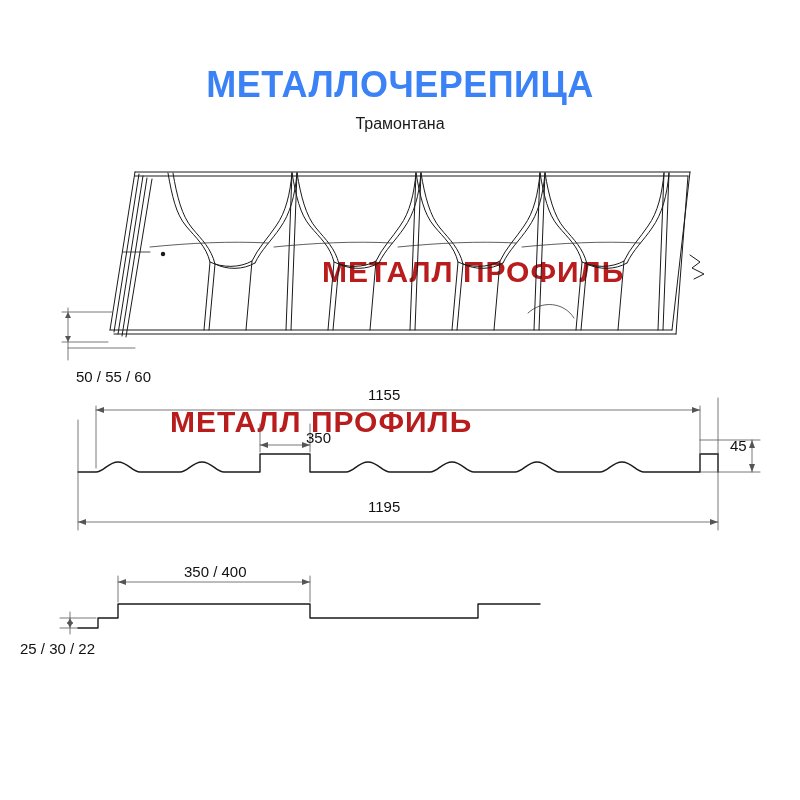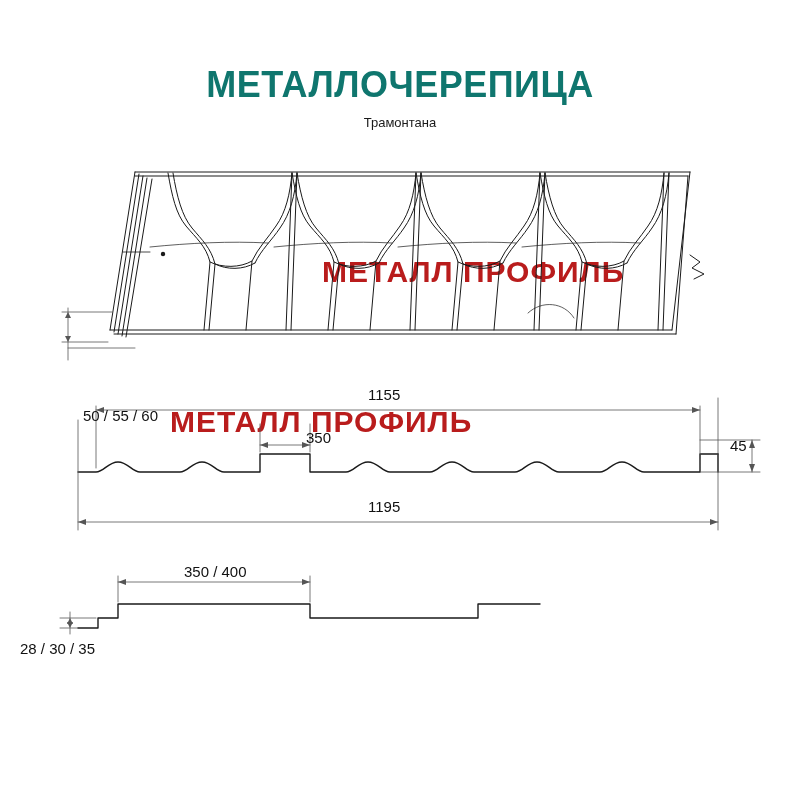--- a/index.html
+++ b/index.html
@@ -23,42 +23,42 @@
   }
   .title {
     position: absolute;
     left: 0;
     top: 64px;
     width: 800px;
     text-align: center;
     font-size: 36px;
     font-weight: bold;
     letter-spacing: 0.5px;
-    color: #0f766e;
+    color: #3b82f6;
   }
   .subtitle {
     position: absolute;
     left: 0;
     top: 115px;
     width: 800px;
     text-align: center;
-    font-size: 13px;
+    font-size: 16px;
     color: #1a1a1a;
   }
   .dim {
     position: absolute;
     font-size: 15px;
     color: #111111;
     white-space: nowrap;
   }
   .dim-1155 { left: 368px; top: 386px; }
   .dim-230  { left: 306px; top: 429px; }
   .dim-25   { left: 730px; top: 437px; }
   .dim-1195 { left: 368px; top: 498px; text-align: center; }
-  .dim-5055 { left: 83px;  top: 368px; margin-top: 39px; }
+  .dim-5055 { left: 76px;  top: 368px; }
   .dim-350  { left: 163px; top: 563px; margin-left: 21px; }
   .dim-2530 { left: 20px;  top: 640px; }
   .wm {
     position: absolute;
     color: #b91c1c;
     font-size: 30px;
     font-weight: bold;
     letter-spacing: 1px;
     pointer-events: none;
     user-select: none;
@@ -252,13 +252,13 @@
     </g>
   </g>
 </svg>
 
 <div class="dim dim-5055">50 / 55 / 60</div>
 <div class="dim dim-1155">1155</div>
 <div class="dim dim-230">350</div>
 <div class="dim dim-25">45</div>
 <div class="dim dim-1195">1195</div>
 <div class="dim dim-350">350 / 400</div>
-<div class="dim dim-2530">28 / 30 / 35</div>
+<div class="dim dim-2530">25 / 30 / 22</div>
 
 </body></html>

